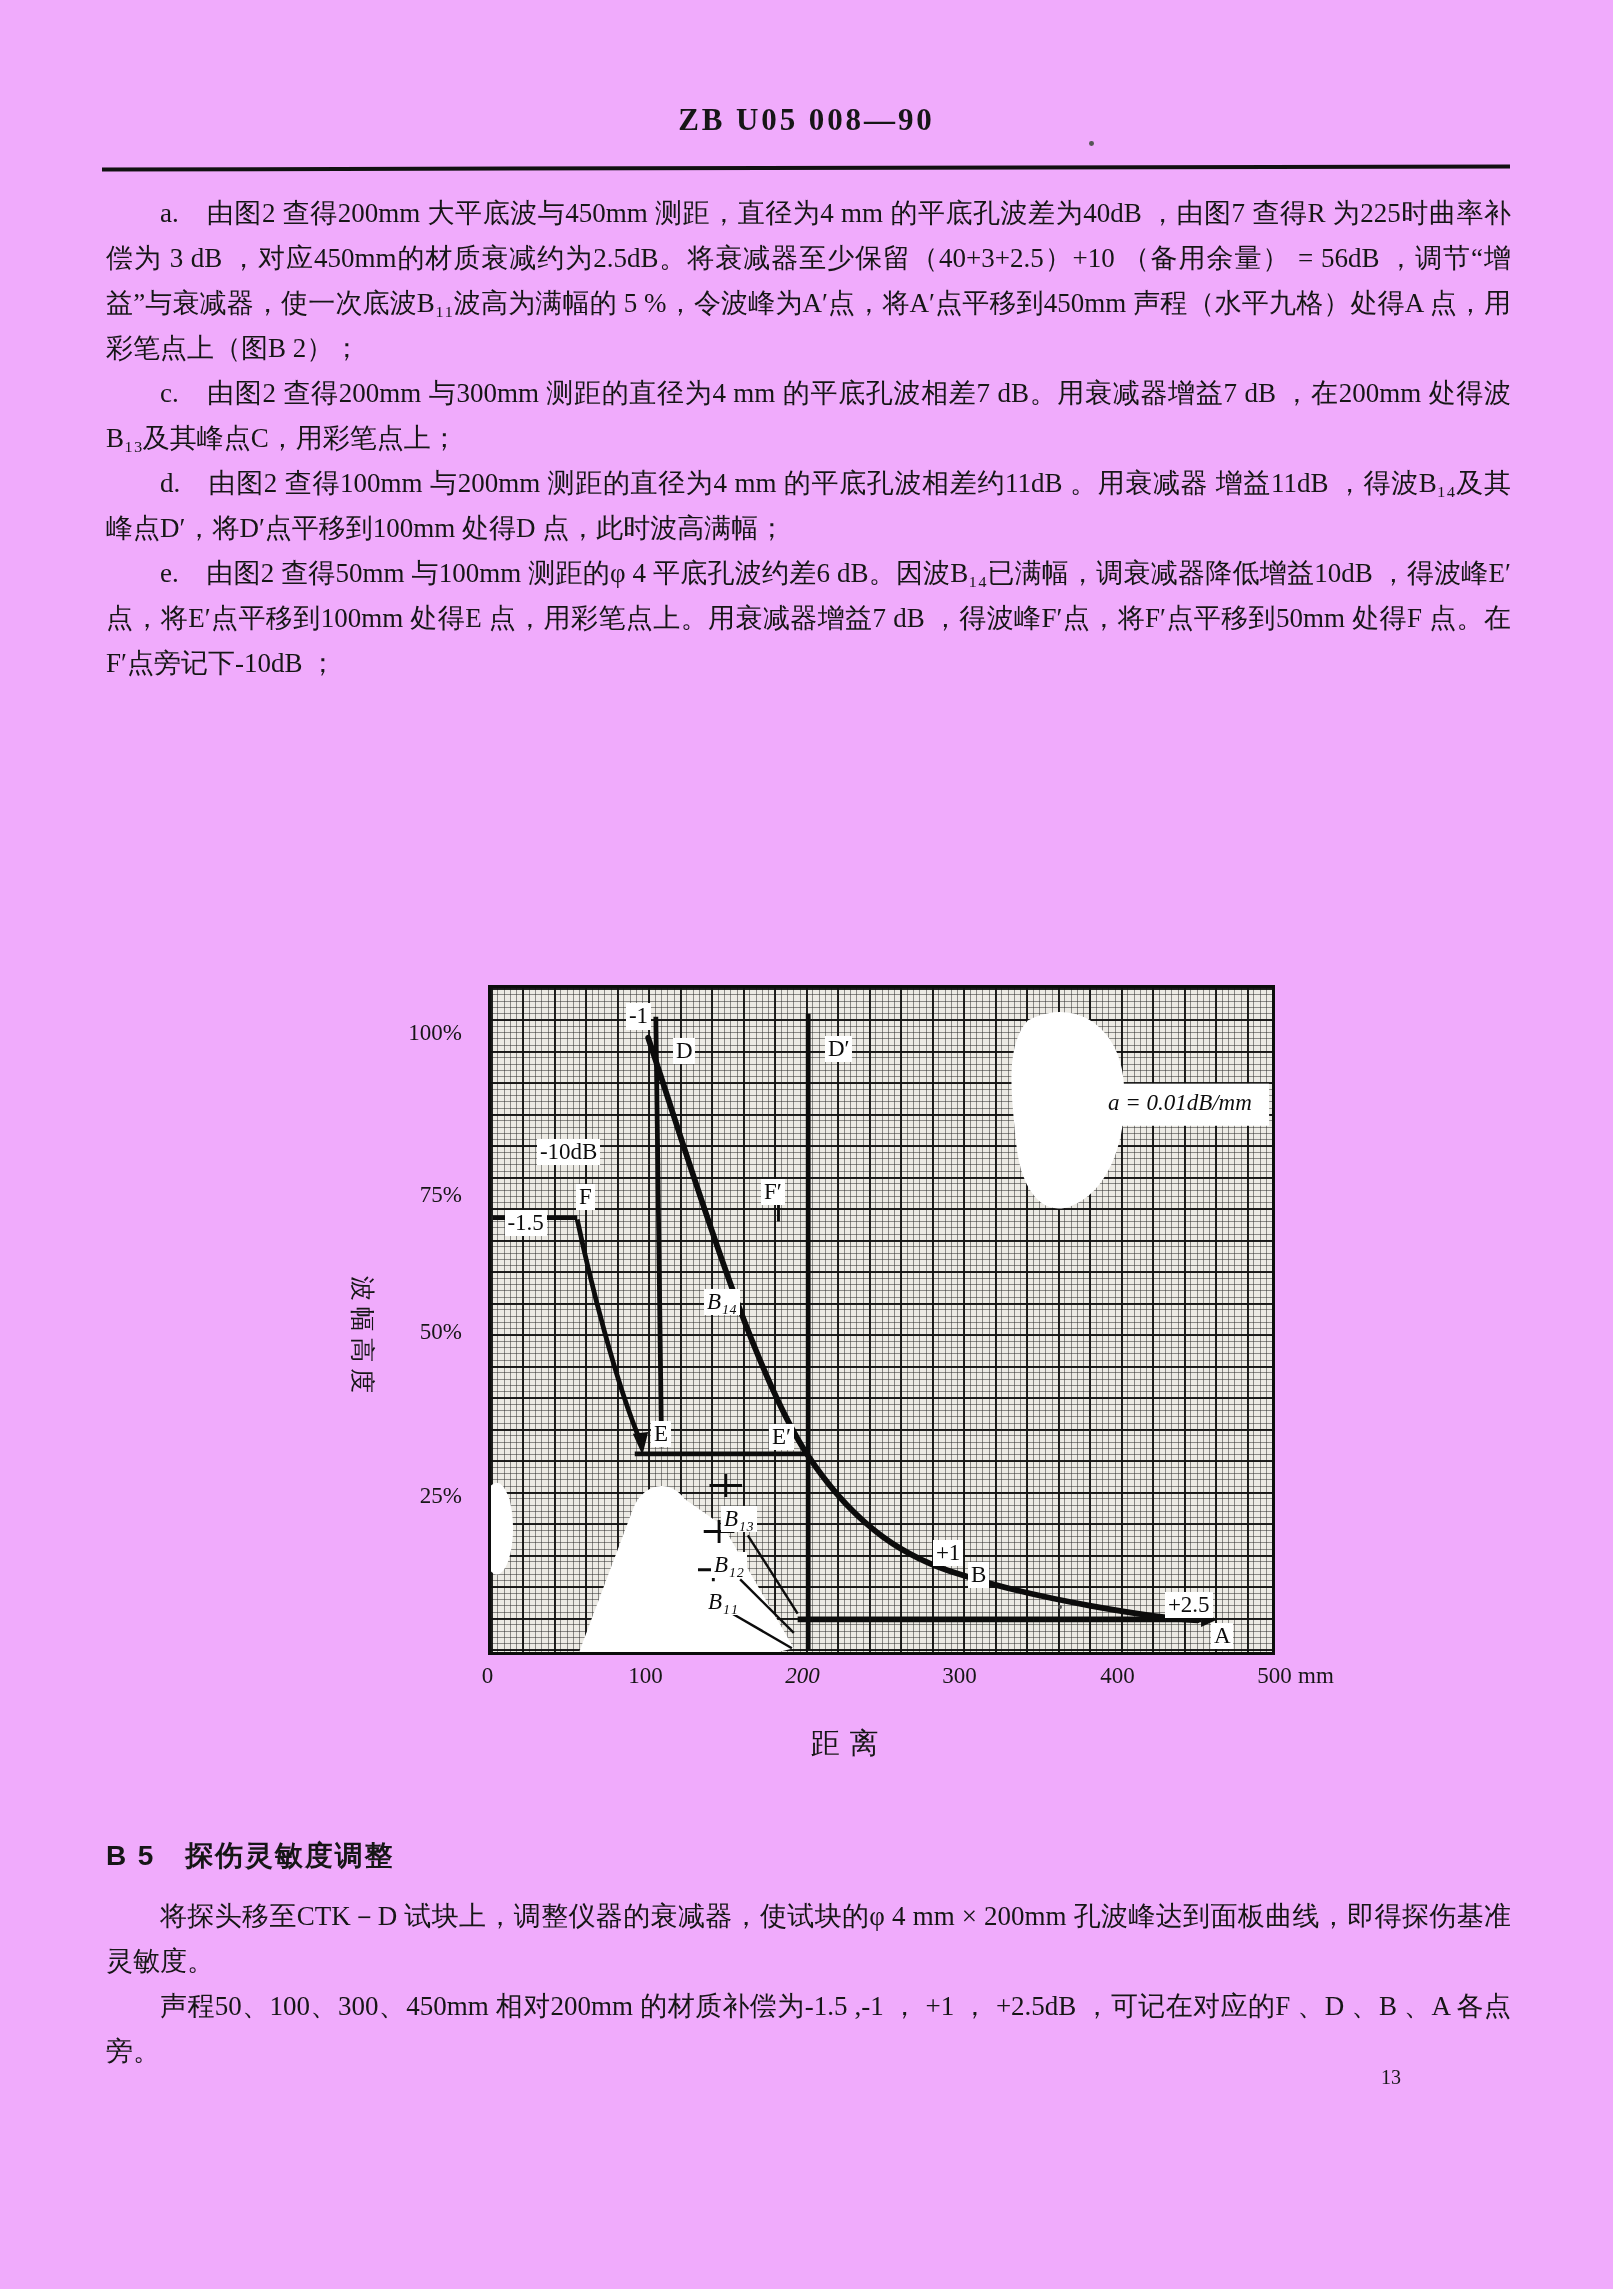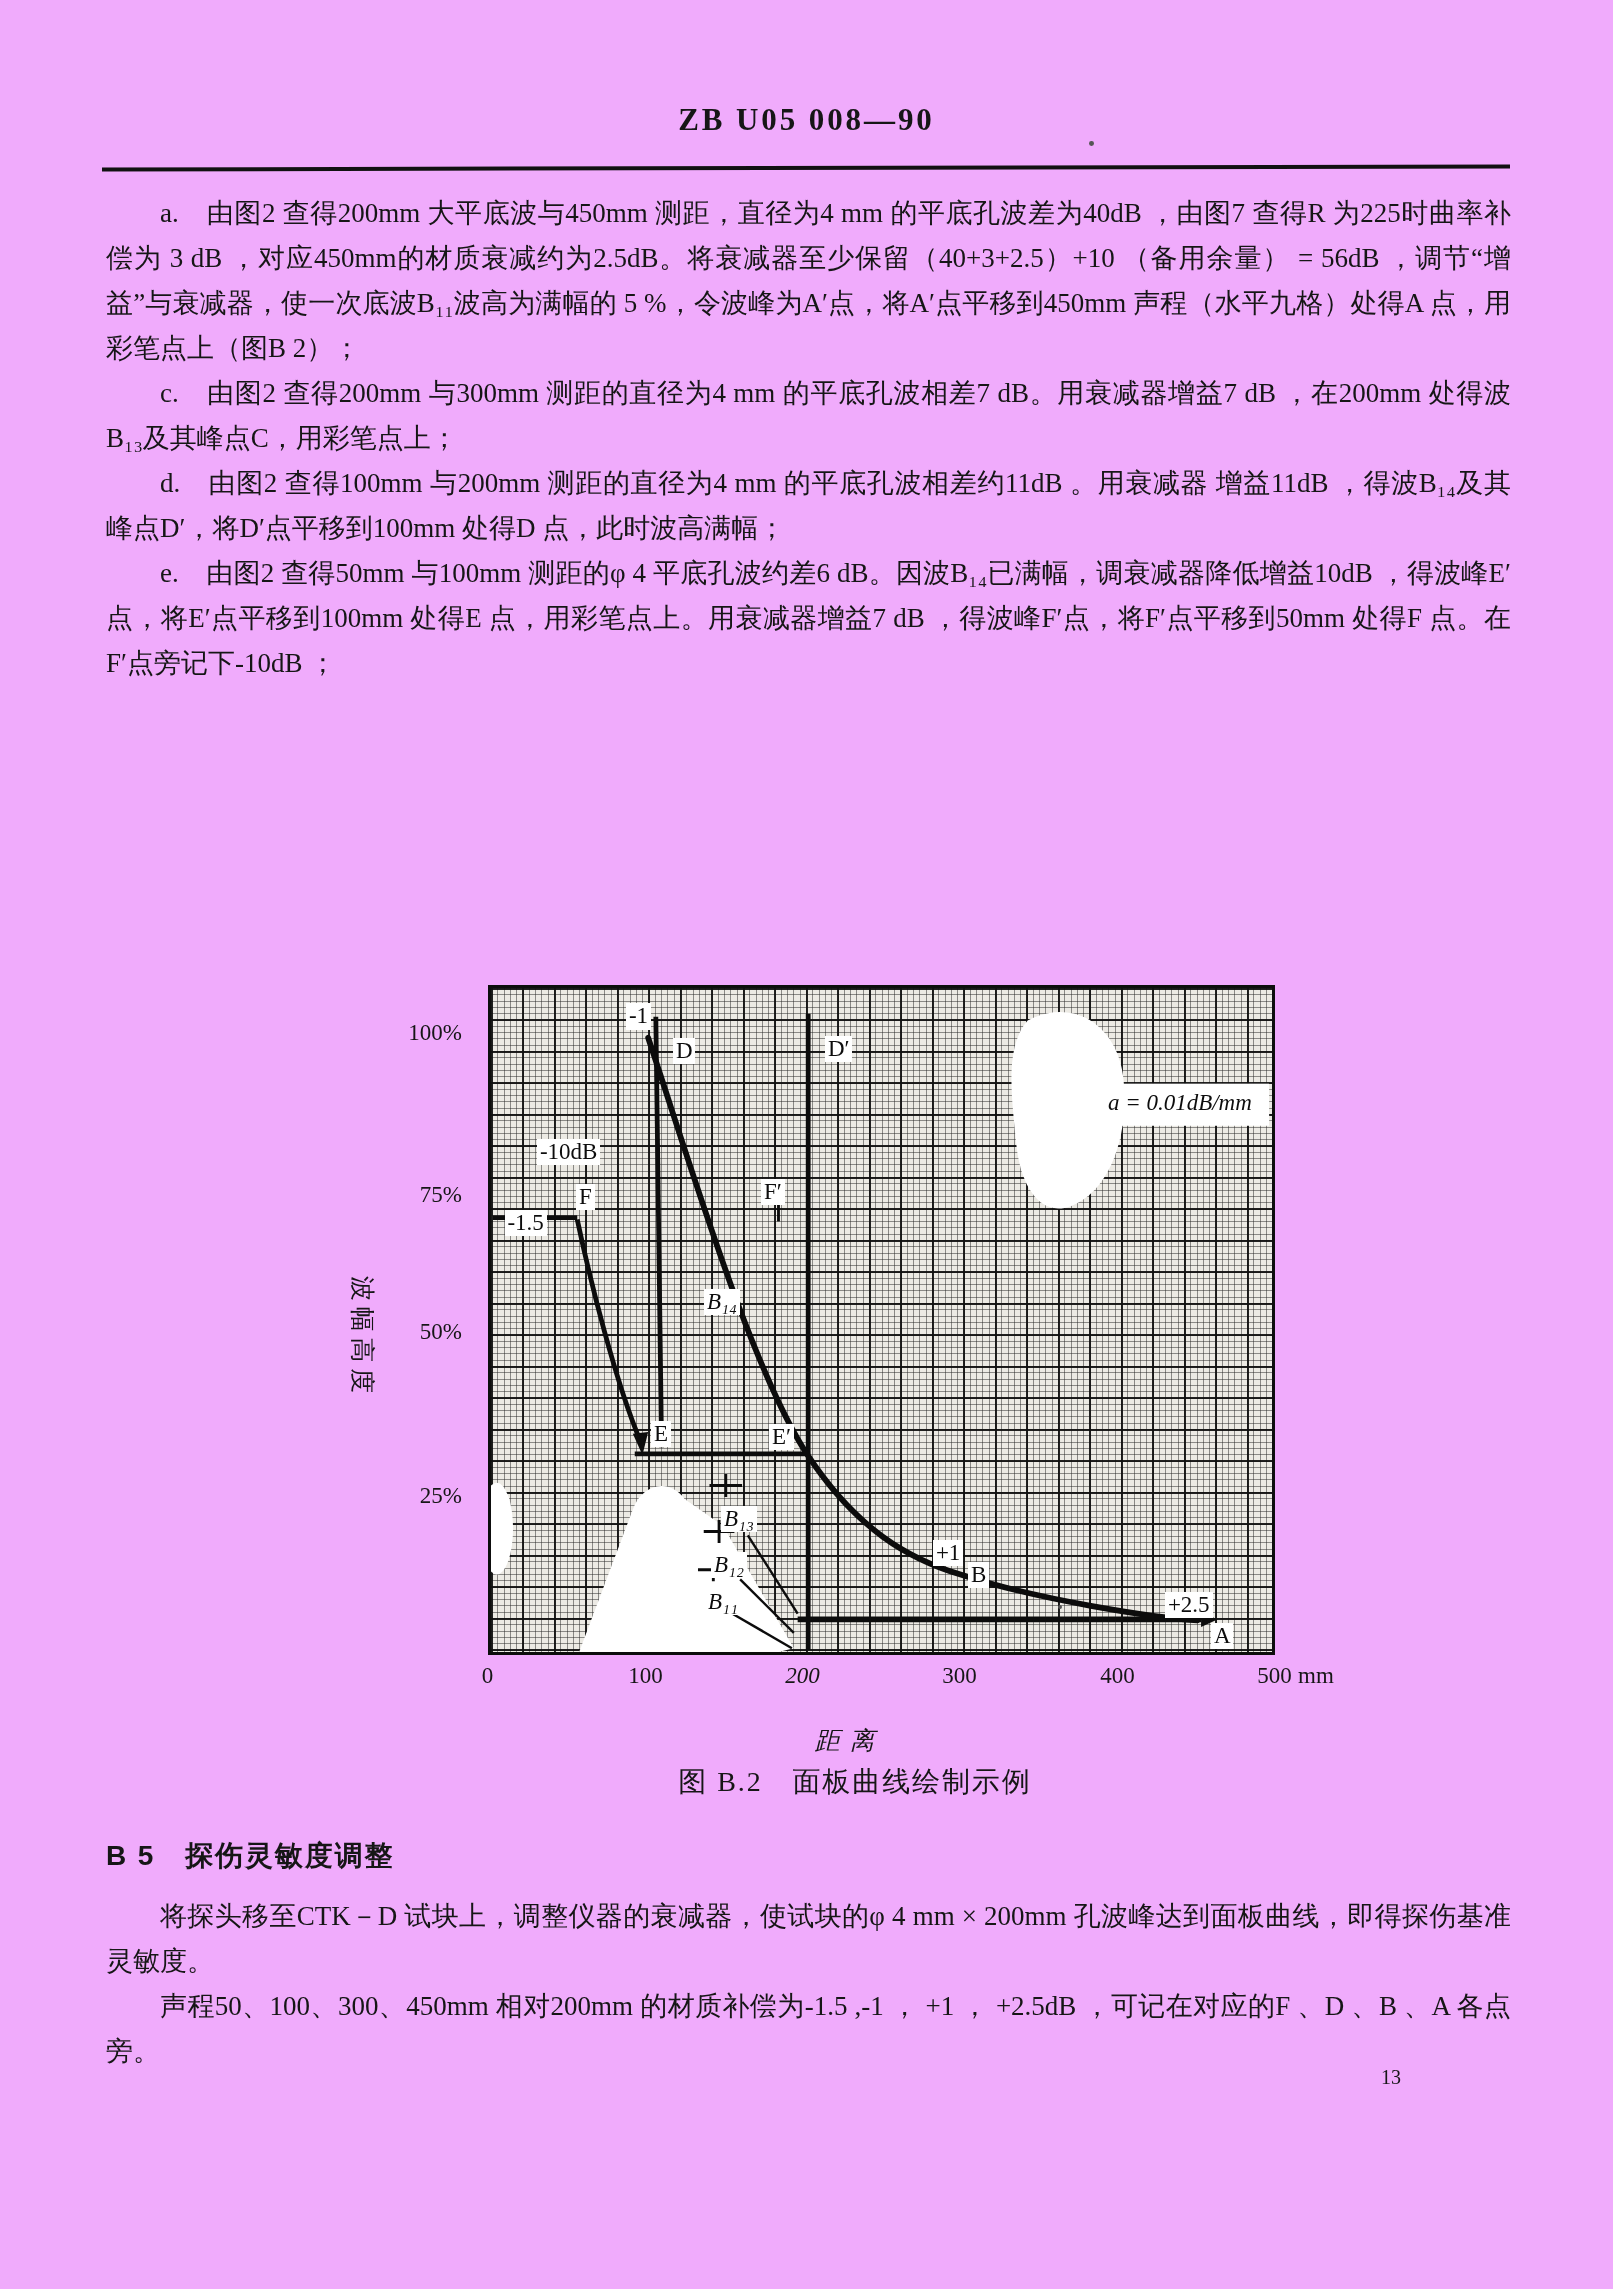--- a/index.html
+++ b/index.html
@@ -22,21 +22,21 @@
           repeating-linear-gradient(to bottom,rgba(40,40,40,.50) 0 1px,transparent 1px 6.3px);}
   .grid svg{position:absolute;left:0;top:0;width:100%;height:100%;}
   .cl{position:absolute;background:#fff;padding:0 2.9px;font-size:23px;line-height:1.15;
       white-space:nowrap;color:#0d0d0d;}
   .it{font-style:italic;}
   .ytick{position:absolute;width:68px;text-align:right;font-size:23px;}
   .xtick{position:absolute;width:87px;text-align:center;font-size:23px;top:1663px;}
   .ylab{position:absolute;left:285px;top:1321px;width:154px;height:33px;text-align:center;
         font-size:25px;letter-spacing:5.8px;transform:rotate(90deg);}
   .xlab{position:absolute;left:753px;top:1724px;width:193px;text-align:center;
-        font-size:25px;letter-spacing:9.7px;font-style:italic;}
+        font-size:29px;letter-spacing:9.7px;}
   .cap{position:absolute;left:517px;top:1763px;width:676px;text-align:center;
        font-size:28px;letter-spacing:1.9px;}
   
   .b5h{position:absolute;left:106px;top:1837px;font-size:28px;font-weight:bold;
        font-family:"Liberation Sans","DejaVu Sans",sans-serif;letter-spacing:1.9px;}
   .b5{position:absolute;left:106px;top:1894px;width:1405px;
       font-size:27px;line-height:45px;text-align:justify;}
   .b5 p{margin:0;text-indent:2em;}
   .pnum{position:absolute;left:1381px;top:2066px;font-size:20px;font-family:Liberation Serif, serif;}
   .speck{position:absolute;background:#555;border-radius:50%;}
@@ -112,21 +112,20 @@
 
   <div class="xtick" style="left:444px;">0</div>
   <div class="xtick" style="left:602px;">100</div>
   <div class="xtick" style="left:759px;font-style:italic;">200</div>
   <div class="xtick" style="left:916px;">300</div>
   <div class="xtick" style="left:1074px;">400</div>
   <div class="xtick" style="left:1231px;">500</div>
   <div class="xtick" style="left:1282px;width:68px;">mm</div>
 
   <div class="xlab">距离</div>
-  <div class="cap">图 B.2　面板曲线绘制示例</div>
 
   <div class="b5h">B 5　探伤灵敏度调整</div>
   <div class="b5">
     <p>将探头移至CTK－D 试块上，调整仪器的衰减器，使试块的φ 4 mm × 200mm 孔波峰达到面板曲线，即得探伤基准灵敏度。</p>
     <p>声程50、100、300、450mm 相对200mm 的材质补偿为-1.5 ,-1 ， +1 ， +2.5dB ，可记在对应的F 、D 、B 、A 各点旁。</p>
   </div>
 
   <div class="pnum">13</div>
 
   <div class="speck" style="left:1089px;top:141px;width:4.8px;height:4.8px;"></div>

